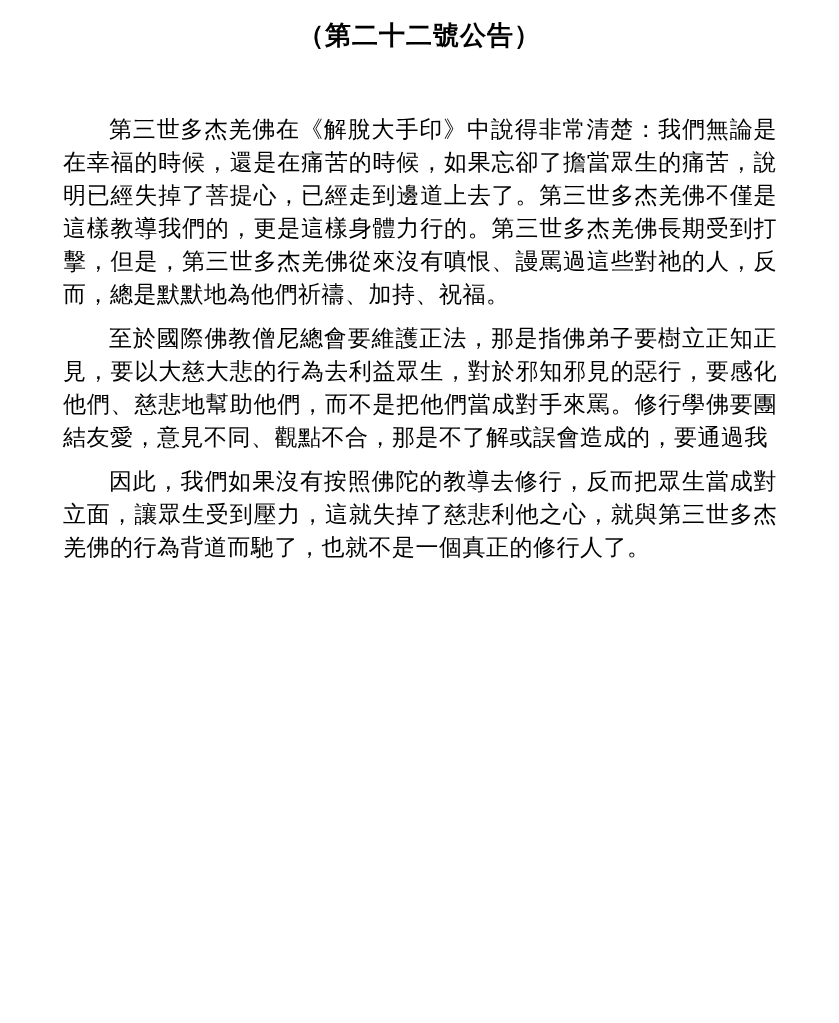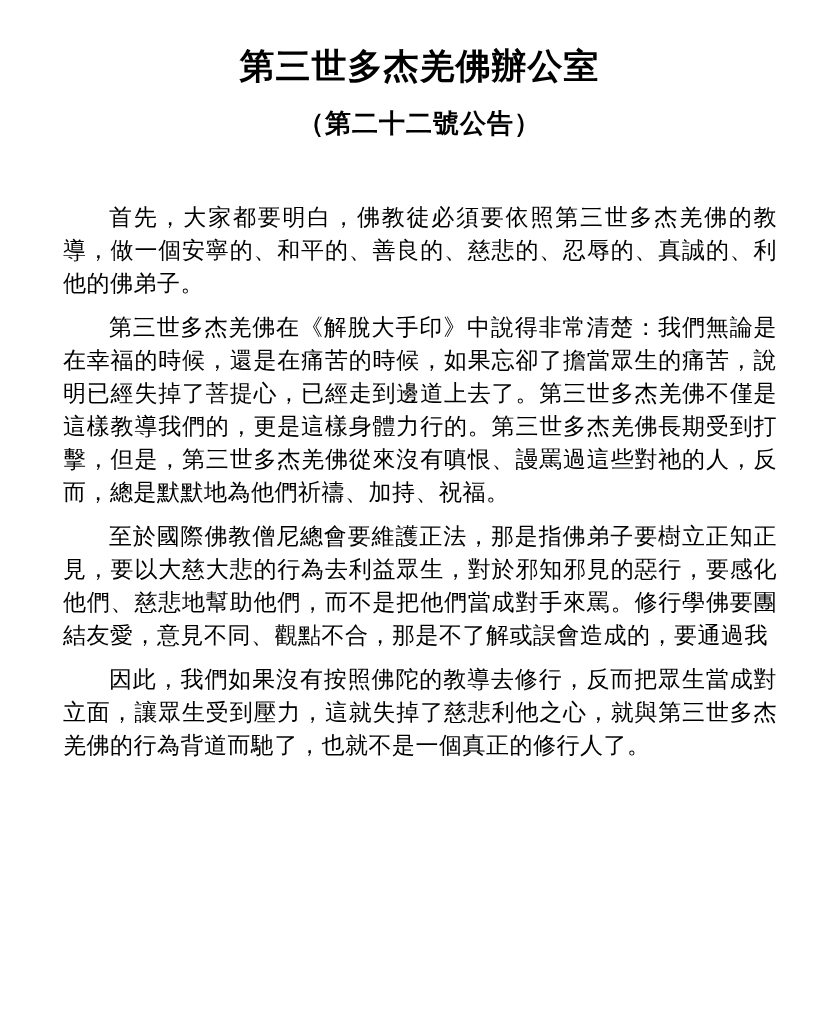--- a/index.html
+++ b/index.html
@@ -44,24 +44,22 @@
     text-indent: 2em;
     margin-bottom: 11px;
     letter-spacing: 0.5px;
   }
 </style>
 </head>
 <body>
 
 <div class="page">
 
-  <h1 class="doc-title">第三世多杰羌佛辦公室</h1>
 
   <h2 class="doc-subtitle">（第二十二號公告）</h2>
 
   <div class="doc-body">
-    <p>首先，大家都要明白，佛教徒必須要依照第三世多杰羌佛的教導，做一個安寧的、和平的、善良的、慈悲的、忍辱的、真誠的、利他的佛弟子。</p>
     <p>第三世多杰羌佛在《解脫大手印》中說得非常清楚：我們無論是在幸福的時候，還是在痛苦的時候，如果忘卻了擔當眾生的痛苦，說明已經失掉了菩提心，已經走到邊道上去了。第三世多杰羌佛不僅是這樣教導我們的，更是這樣身體力行的。第三世多杰羌佛長期受到打擊，但是，第三世多杰羌佛從來沒有嗔恨、謾罵過這些對祂的人，反而，總是默默地為他們祈禱、加持、祝福。</p>
     <p>至於國際佛教僧尼總會要維護正法，那是指佛弟子要樹立正知正見，要以大慈大悲的行為去利益眾生，對於邪知邪見的惡行，要感化他們、慈悲地幫助他們，而不是把他們當成對手來罵。修行學佛要團結友愛，意見不同、觀點不合，那是不了解或誤會造成的，要通過我</p>
     <p>因此，我們如果沒有按照佛陀的教導去修行，反而把眾生當成對立面，讓眾生受到壓力，這就失掉了慈悲利他之心，就與第三世多杰羌佛的行為背道而馳了，也就不是一個真正的修行人了。</p>
   </div>
 
 </div>
 
 </body></html>

